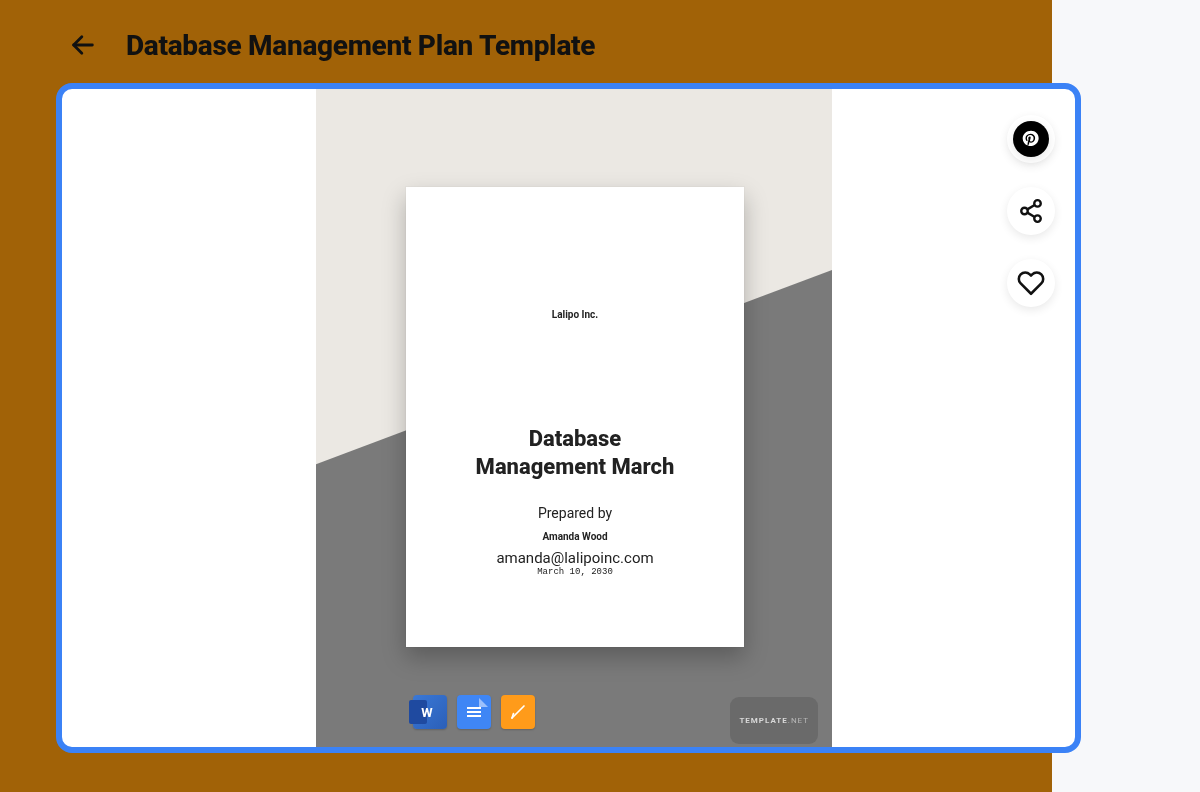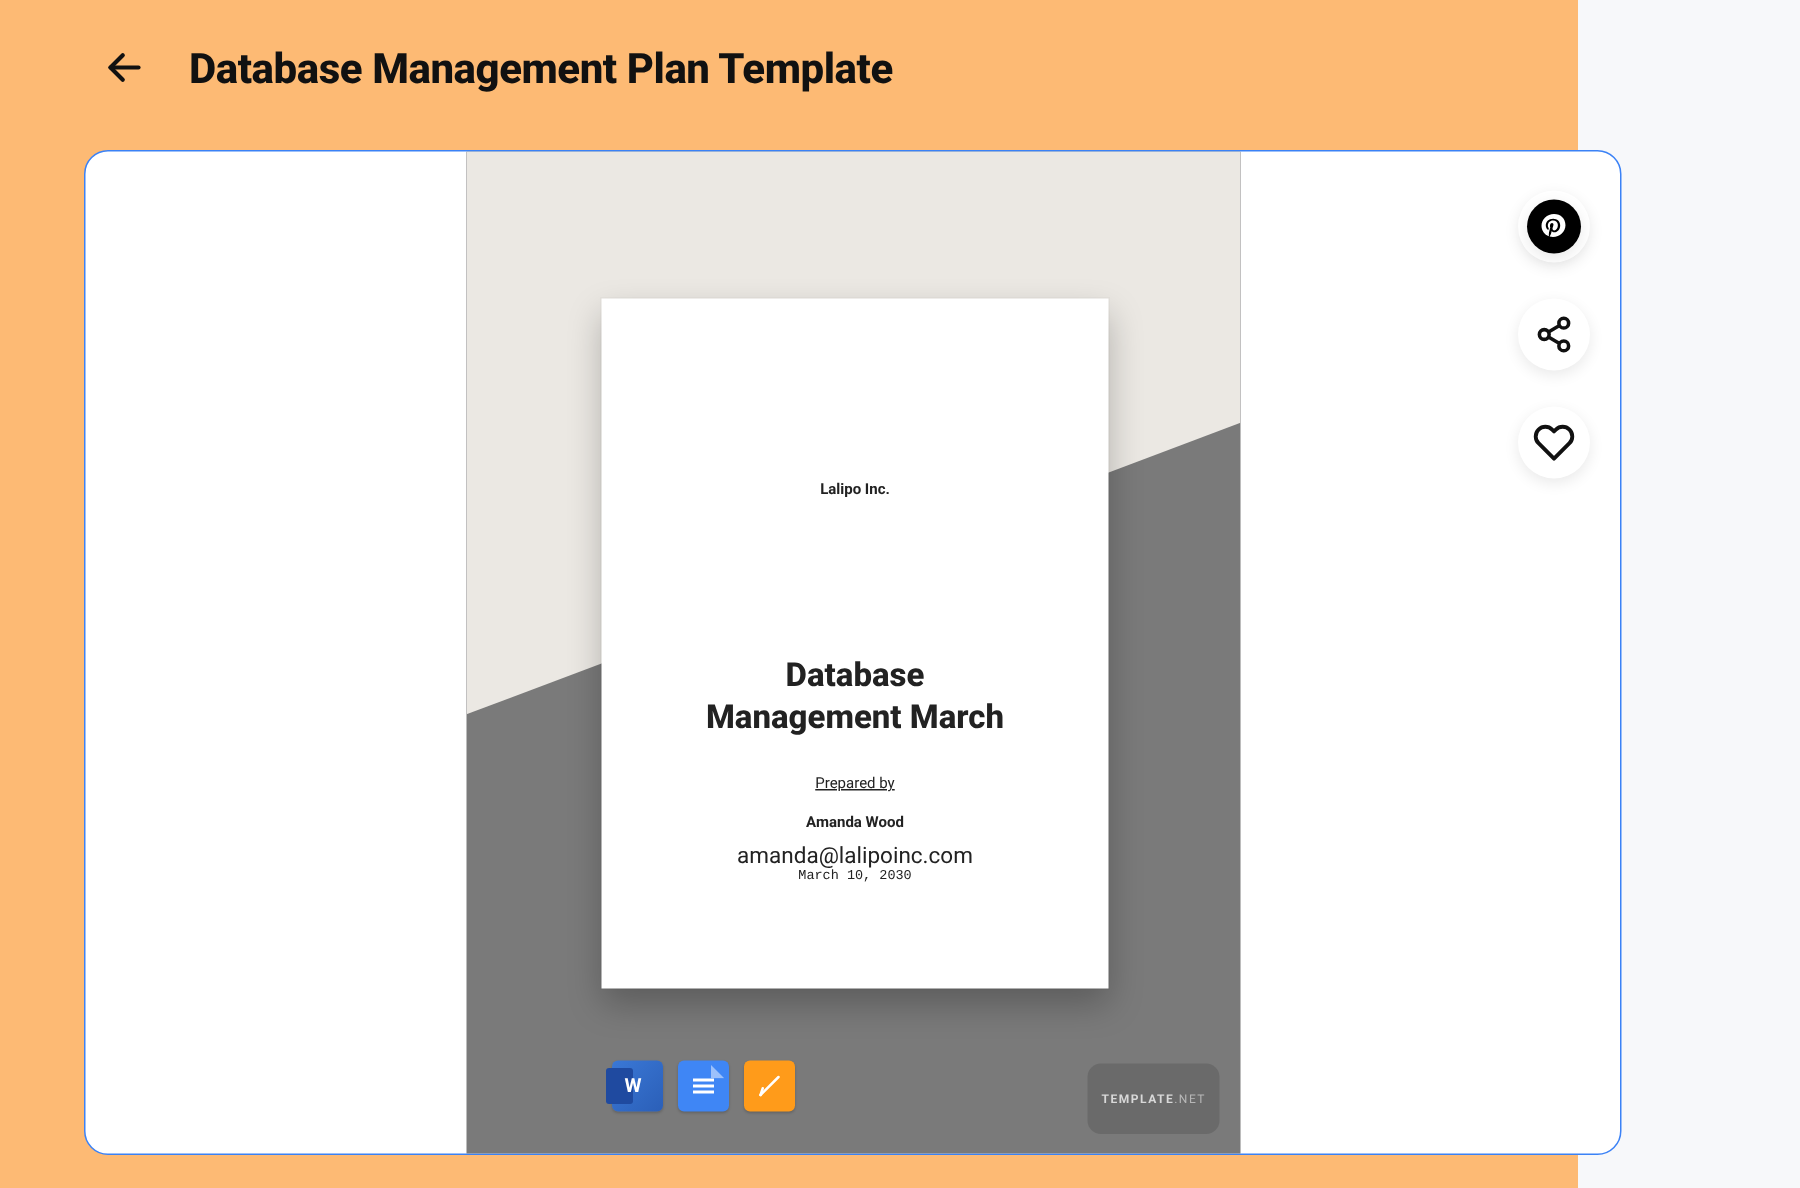--- a/index.html
+++ b/index.html
@@ -1,26 +1,26 @@
 <!DOCTYPE html>
 <html><head>
 <meta charset="utf-8">
 <style>
   * { box-sizing: border-box; margin: 0; padding: 0; }
   html, body { width: 1200px; height: 792px; font-family: -apple-system, BlinkMacSystemFont, "Segoe UI", Roboto, Helvetica, Arial, sans-serif; background:#f7f8fa; }
-  .page { width:1052px; height:792px; background:#fdba74; position:relative; }
+  .page { width:1052px; height:792px; background:#a16207; position:relative; }
   .header { display:flex; align-items:center; gap:26px; padding:28px 30px 0 66px; }
   .back-btn { width:34px; height:34px; display:flex; align-items:center; justify-content:center; cursor:pointer; }
   .title { font-size:28px; font-weight:800; color:#111; letter-spacing:-0.3px; }
   .card {
     position:absolute;
-    left:56px; top:100px;
+    left:56px; top:83px;
     width:1025px; height:670px;
     background:#ffffff;
-    border:1px solid #3b82f6;
+    border:6px solid #3b82f6;
     border-radius:16px;
     overflow:hidden;
   }
   
   .preview {
     position:absolute;
     left:254px; top:0;
     width:516px; height:670px;
     background:#7a7a7a;
     overflow:hidden;
@@ -33,21 +33,21 @@
   .doc {
     position:absolute;
     left:90px; top:98px;
     width:338px; height:460px;
     background:#ffffff;
     box-shadow: 0 10px 22px rgba(0,0,0,0.25), 0 0 0 1px rgba(0,0,0,0.02);
   }
   .doc-inner { position:relative; width:100%; height:100%; text-align:center; color:#222; }
   .company { position:absolute; top:122px; left:0; right:0; font-size:10px; font-weight:700; }
   .doc-title { position:absolute; top:202px; left:0; right:0; font-size:22px; font-weight:800; line-height:1.25;margin-top:36px; }
-  .prep-label { position:absolute; top:318px; left:0; right:0; font-size:10px;text-decoration:underline; }
+  .prep-label { position:absolute; top:318px; left:0; right:0; font-size:14px; }
   .prep-name { position:absolute; top:344px; left:0; right:0; font-size:10px; font-weight:700;text-align:center; }
   .prep-email { position:absolute; top:362px; left:0; right:0; font-size:15px; }
   .prep-date { position:absolute; top:380px; left:0; right:0; font-size:9px;font-family:Liberation Mono, monospace; }
   .formats { position:absolute; left:97px; bottom:30px; display:flex; gap:10px; }
   .fmt { width:34px; height:34px; border-radius:4px; display:flex; align-items:center; justify-content:center; font-size:13px; font-weight:700; color:#fff; box-shadow:0 1px 2px rgba(0,0,0,0.2); }
   .fmt.word { background:linear-gradient(135deg,#3a78d6,#2b5fb8); position:relative; }
   .fmt.word::before { content:""; position:absolute; left:-4px; top:5px; width:18px; height:24px; background:#1f4aa0; border-radius:2px; }
   .fmt.word span { position:relative; z-index:1; margin-left:-6px; }
   .fmt.gdoc { background:#3f86f5; position:relative; }
   .fmt.gdoc::after { content:""; position:absolute; right:3px; top:3px; width:9px; height:9px; background:#9cc0fb; clip-path: polygon(0 0, 100% 100%, 0 100%); }

